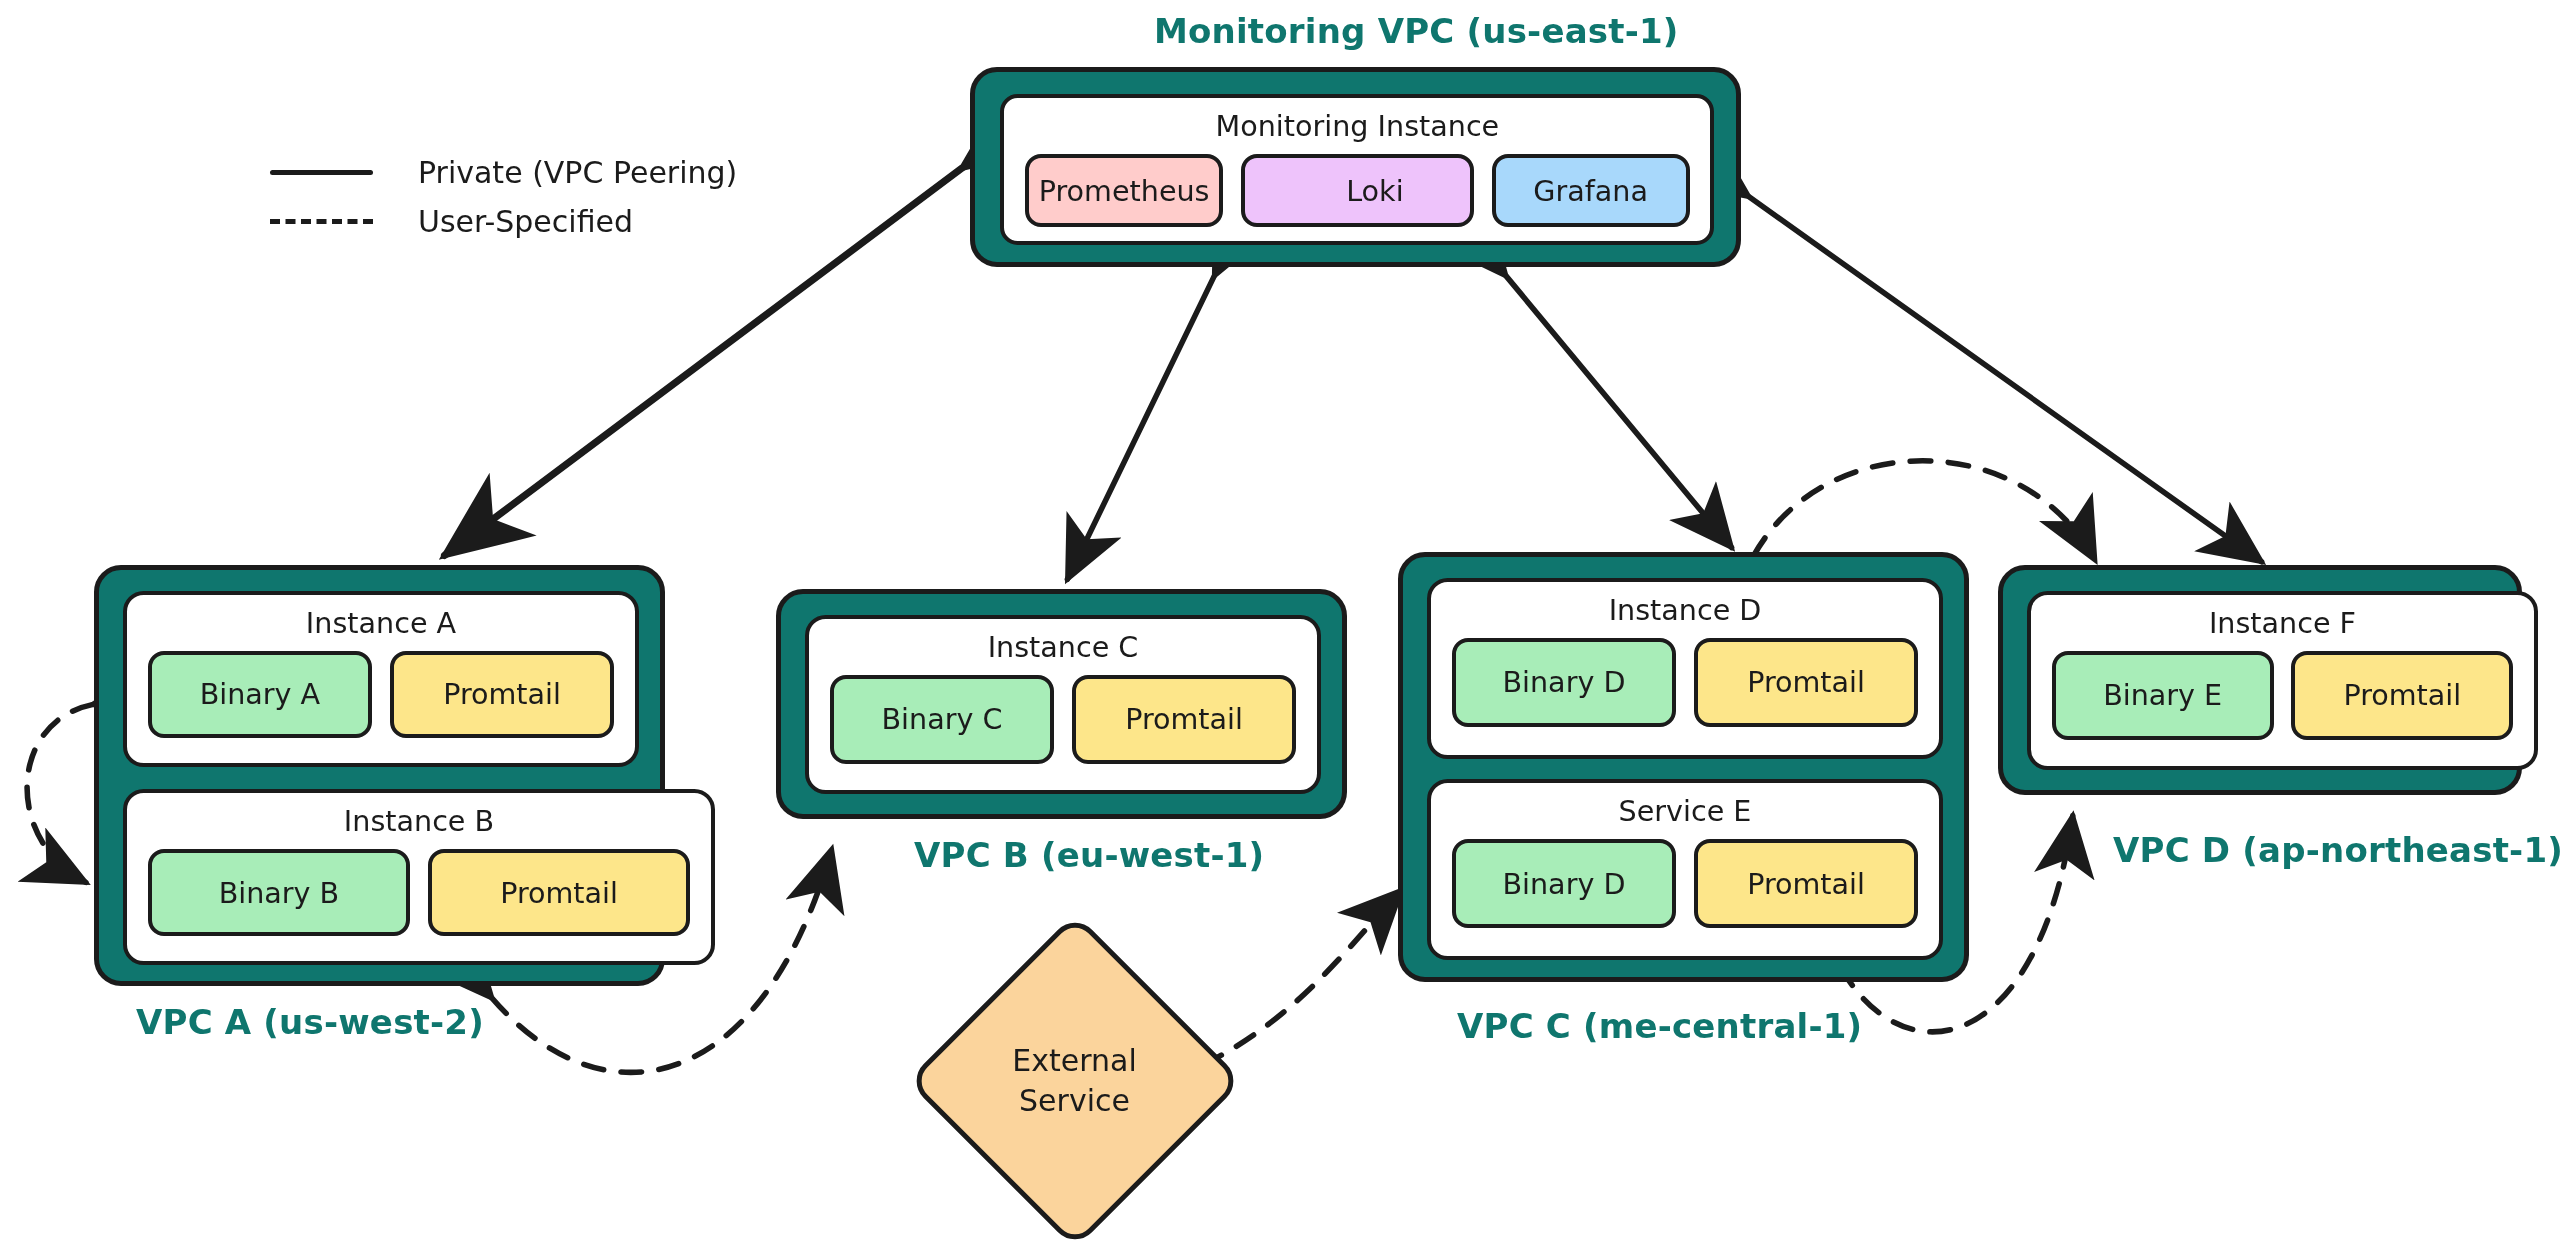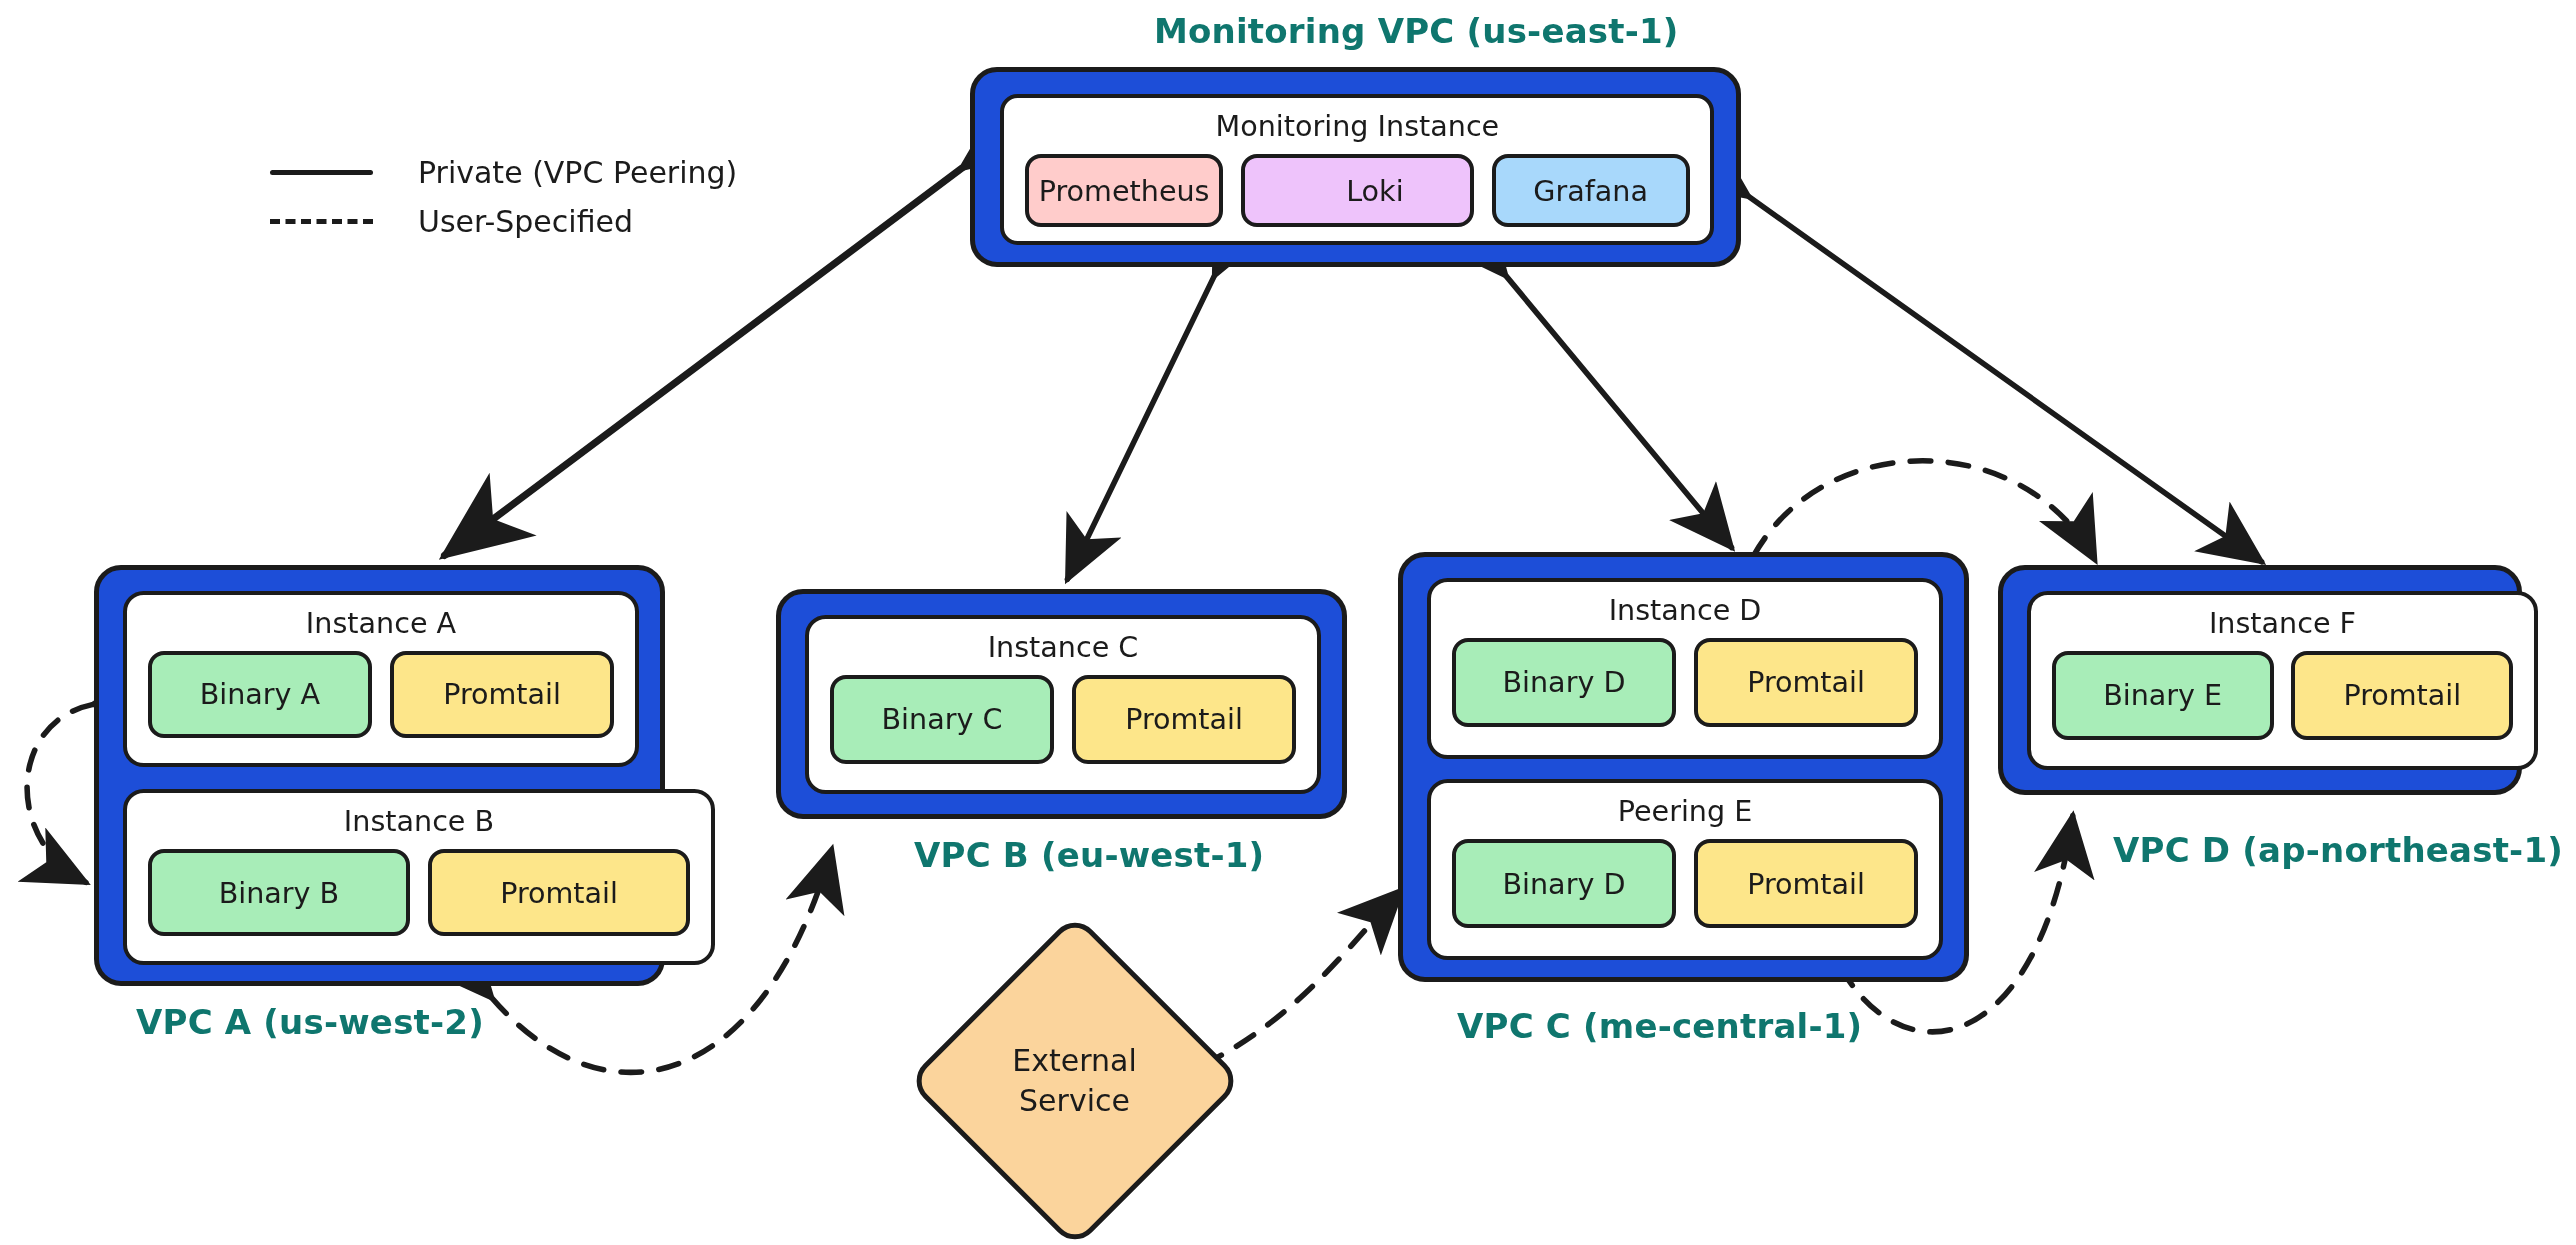--- a/index.html
+++ b/index.html
@@ -3,21 +3,21 @@
 <meta charset="utf-8">
 <style>
   html,body{margin:0;padding:0;background:#fff;}
   body{font-family:"DejaVu Sans","Liberation Sans",sans-serif;}
   #stage{position:relative;width:2576px;height:1245px;background:#ffffff;overflow:hidden;}
   svg.edges{position:absolute;left:0;top:0;width:2576px;height:1245px;pointer-events:none;}
 
   
   .vpc{
     position:absolute;
-    background:#1d4ed8;
+    background:#0f766e;
     border:5.6px solid #1b1b1b;
     border-radius:27px;
     box-sizing:border-box;
   }
   .vpc-label{
     position:absolute;
     font-size:34px;
     color:#0f766e;
     white-space:nowrap;
     letter-spacing:0.2px;
@@ -220,21 +220,21 @@
 
   <div class="vpc" id="vpc-c">
     <div class="inst" id="inst-d">
       <div class="inst-title">Instance D</div>
       <div class="svc-row">
         <div class="svc green">Binary D</div>
         <div class="svc yellow">Promtail</div>
       </div>
     </div>
     <div class="inst" id="inst-e">
-      <div class="inst-title">Peering E</div>
+      <div class="inst-title">Service E</div>
       <div class="svc-row">
         <div class="svc green">Binary D</div>
         <div class="svc yellow">Promtail</div>
       </div>
     </div>
   </div>
   <div class="vpc-label" id="vpc-c-label">VPC C (me-central-1)</div>
 
   <div class="vpc" id="vpc-d">
     <div class="inst" id="inst-f">

